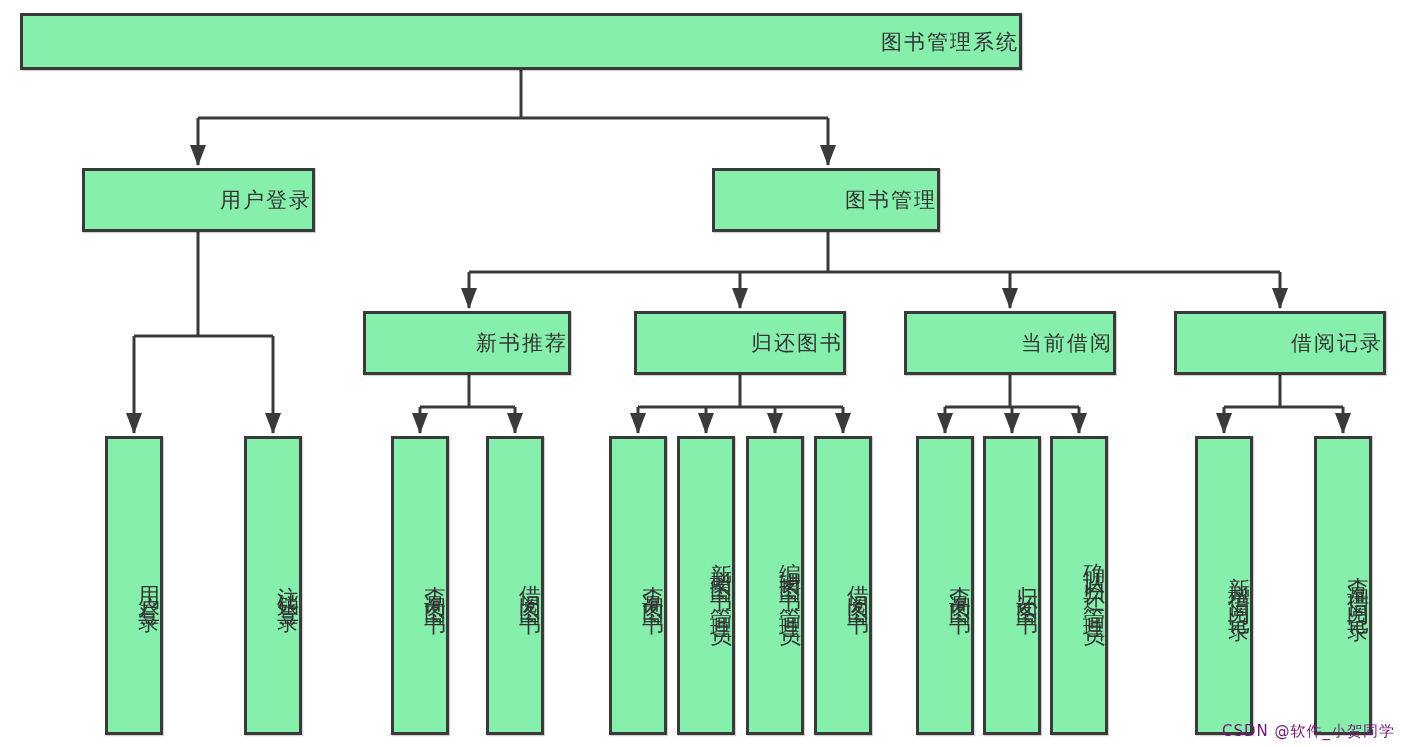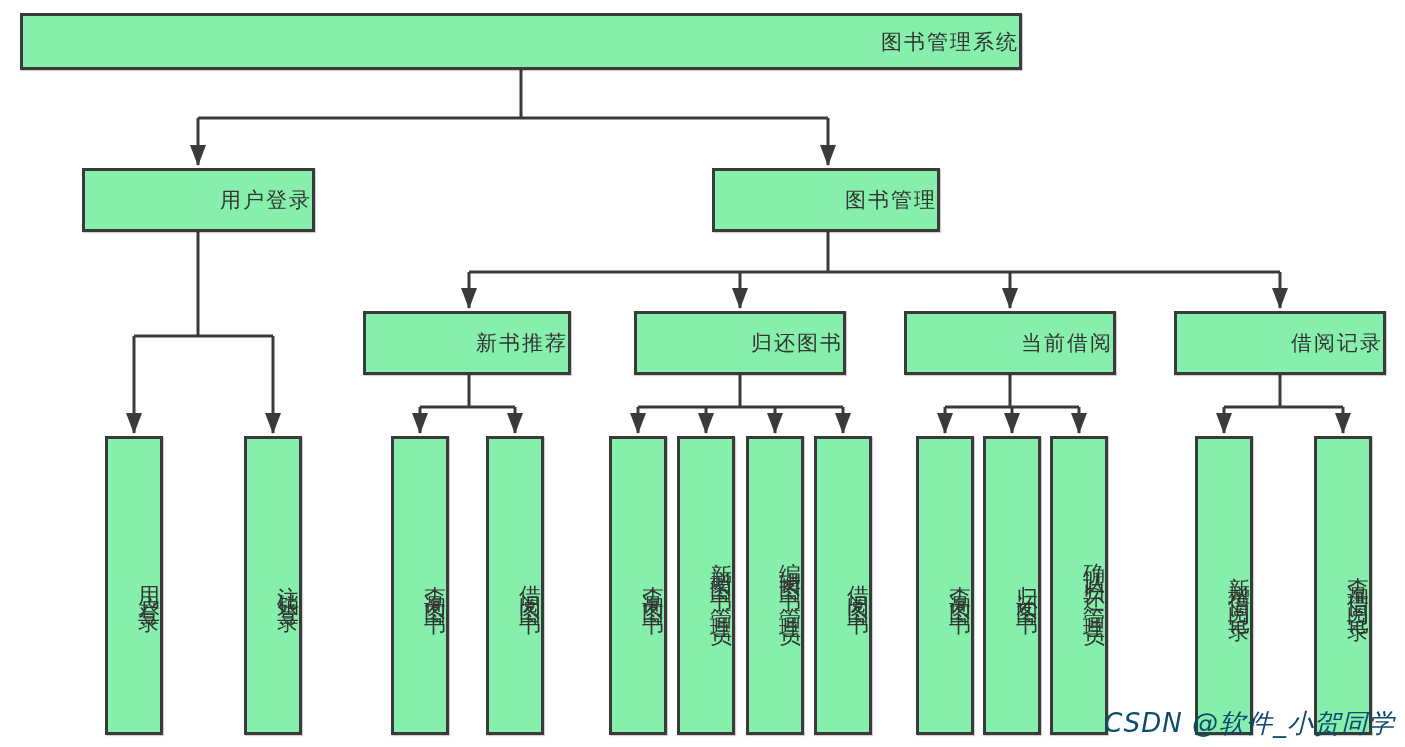--- a/index.html
+++ b/index.html
@@ -42,25 +42,24 @@
     font-size: 22px;
     line-height: 1;
     letter-spacing: 9px;
     color: #333333;
     white-space: nowrap;
   }
   .watermark {
     position: absolute;
     right: 10px;
     bottom: 6px;
-    font-size: 26px;
-    color: #0c4a6e;
+    font-size: 15px;
+    color: #701a75;
     letter-spacing: 1px;
     pointer-events: none;
-    font-style: italic;
   }
 </style>
 </head>
 <body>
 
 <div class="canvas">
 
   <svg class="connectors" viewBox="0 0 1405 747" xmlns="http://www.w3.org/2000/svg">
     <defs>
       <marker id="arw" markerUnits="userSpaceOnUse" markerWidth="16" markerHeight="22" refX="8" refY="20" orient="0">

